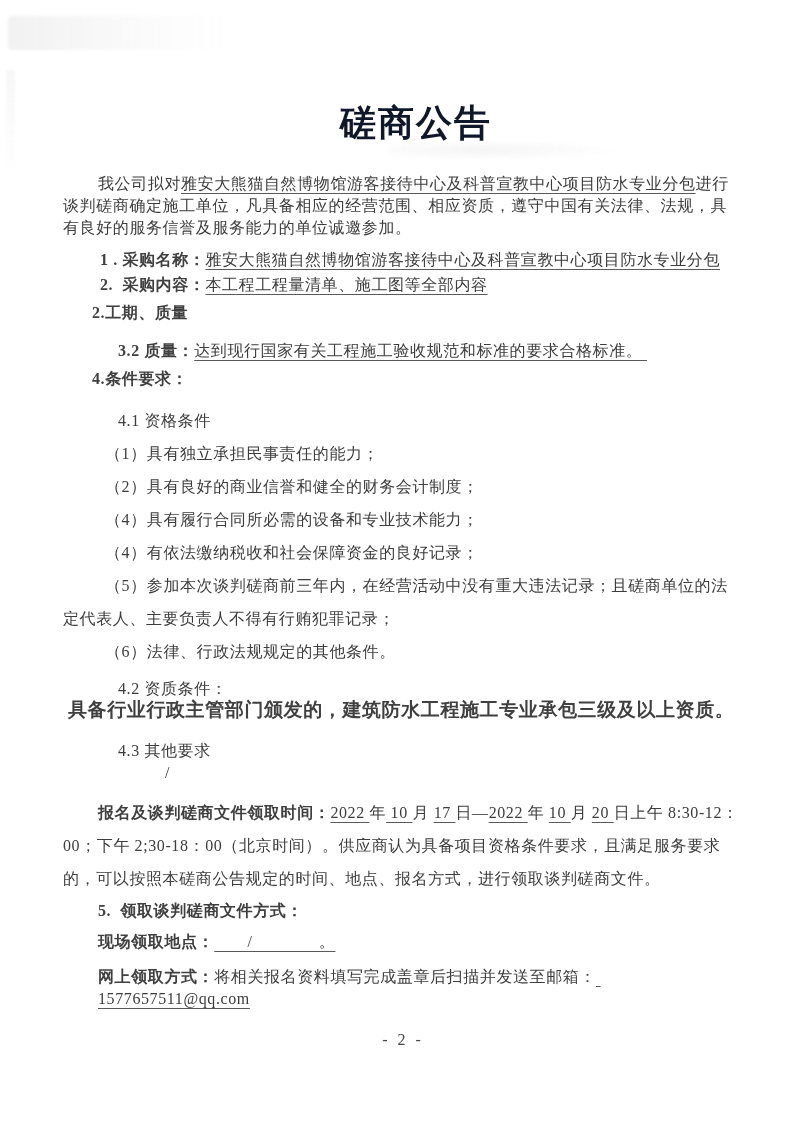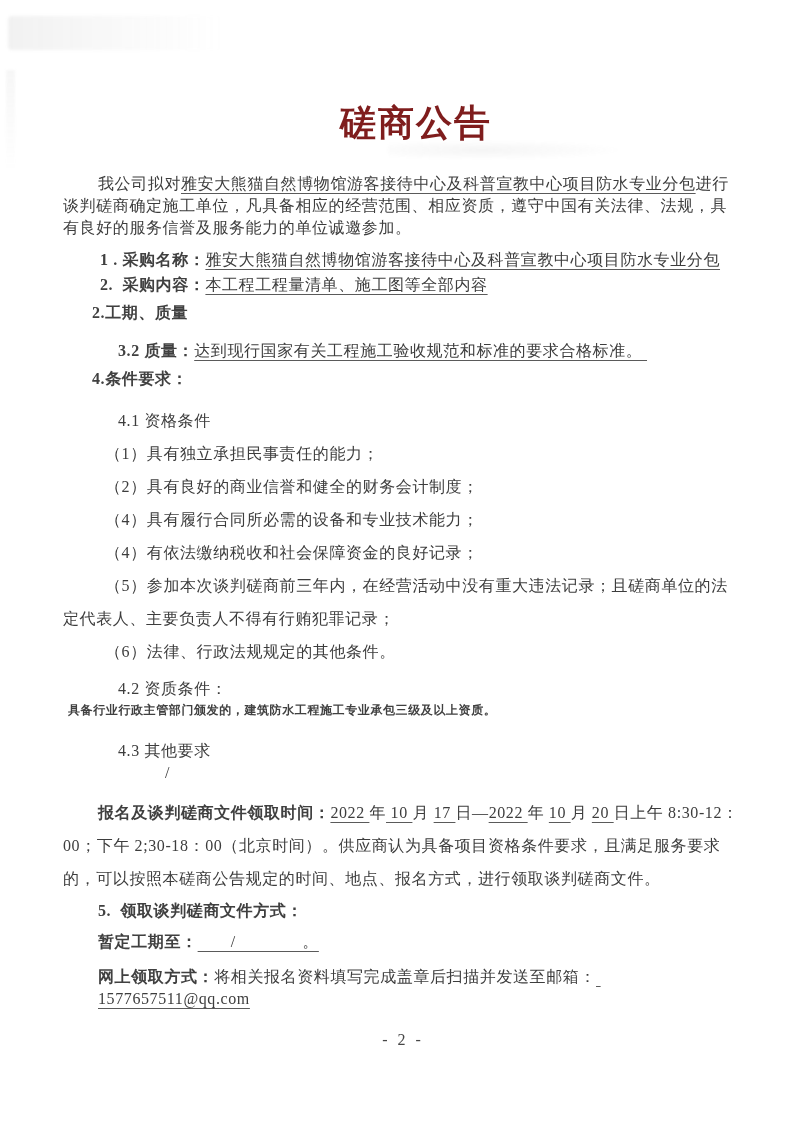--- a/index.html
+++ b/index.html
@@ -16,39 +16,39 @@
   .content{
     position:absolute;
     left:63px;top:0;
     width:680px;
   }
   .doc-title{
     margin:103px 0 0 0;
     position:relative;left:13px;
     text-align:center;
     font-size:36px;line-height:40px;
-    font-weight:700;color:#7f1d1d;
+    font-weight:700;color:#0f172a;
     letter-spacing:2px;
   }
   .blk{
     margin:0;
     white-space:pre-wrap;
     font-size:16px;line-height:20px;
     letter-spacing:0.6px;
     color:#3d3d3d;
   }
   .b{font-weight:700;color:#404040;}
   .u{text-decoration:underline;text-underline-offset:4px;text-decoration-thickness:1px;text-decoration-color:#5a5a5a;font-family:Liberation Serif, serif;}
   .kind-intro{line-height:22px;text-indent:35px;margin-top:30px;}
   .kind-item{margin-left:37px;line-height:25px;}
   .kind-heading{margin-left:29px;}
   .kind-heading-indent{margin-left:35px;}
   .kind-sub{margin-left:55px;}
   .kind-clause{text-indent:42px;line-height:33px;}
-  .kind-flush-bold{margin-left:5px;line-height:22px;font-size:12px;}
+  .kind-flush-bold{margin-left:5px;line-height:22px;font-size:19px;}
   .kind-slash{margin-left:102px;}
   .kind-para{text-indent:35px;line-height:33px;}
   .kind-labeled{margin-left:35px;line-height:22px;}
 
   [data-name="item-purchase-name"]{margin-top:8px;}
   [data-name="heading-schedule-quality"]{margin-top:6px;}
   [data-name="sub-schedule"]{margin-top:9px;}
   [data-name="sub-quality"]{margin-top:18px;}
   [data-name="heading-conditions"]{margin-top:8px;}
   [data-name="sub-qualification-conditions"]{margin-top:22px;}
@@ -103,19 +103,19 @@
         <p class="blk kind-clause" data-name="clause-3"><span data-name="text-run">（4）具有履行合同所必需的设备和专业技术能力；</span></p>
         <p class="blk kind-clause" data-name="clause-4"><span data-name="text-run">（4）有依法缴纳税收和社会保障资金的良好记录；</span></p>
         <p class="blk kind-clause" data-name="clause-5"><span data-name="text-run">（5）参加本次谈判磋商前三年内，在经营活动中没有重大违法记录；且磋商单位的法定代表人、主要负责人不得有行贿犯罪记录；</span></p>
         <p class="blk kind-clause" data-name="clause-6"><span data-name="text-run">（6）法律、行政法规规定的其他条件。</span></p>
         <p class="blk kind-sub" data-name="sub-credential-conditions"><span data-name="text-run">4.2 资质条件：</span></p>
         <p class="blk kind-flush-bold" data-name="credential-requirement-line"><span class="b" data-name="text-run">具备行业行政主管部门颁发的，建筑防水工程施工专业承包三级及以上资质。</span></p>
         <p class="blk kind-sub" data-name="sub-other-requirements"><span data-name="text-run">4.3 其他要求</span></p>
         <p class="blk kind-slash" data-name="slash-placeholder"><span data-name="text-run">/</span></p>
         <p class="blk kind-para" data-name="para-signup-time"><span class="b" data-name="text-run">报名及谈判磋商文件领取时间：</span><span class="u" data-name="text-run">2022 </span><span data-name="text-run">年</span><span class="u" data-name="text-run"> 10 </span><span data-name="text-run">月 </span><span class="u" data-name="text-run">17 </span><span data-name="text-run">日—</span><span class="u" data-name="text-run">2022 </span><span data-name="text-run">年 </span><span class="u" data-name="text-run">10 </span><span data-name="text-run">月 </span><span class="u" data-name="text-run">20 </span><span data-name="text-run">日上午 8:30-12：00；下午 2;30-18：00（北京时间）。供应商认为具备项目资格条件要求，且满足服务要求的，可以按照本磋商公告规定的时间、地点、报名方式，进行领取谈判磋商文件。</span></p>
         <p class="blk kind-heading-indent" data-name="heading-obtain-method"><span class="b" data-name="text-run">5.  领取谈判磋商文件方式：</span></p>
-        <p class="blk kind-labeled" data-name="line-onsite-location"><span class="b" data-name="text-run">暂定工期至：</span><span class="u" data-name="text-run">　　/　　　　。</span></p>
+        <p class="blk kind-labeled" data-name="line-onsite-location"><span class="b" data-name="text-run">现场领取地点：</span><span class="u" data-name="text-run">　　/　　　　。</span></p>
         <p class="blk kind-labeled" data-name="line-online-method"><span class="b" data-name="text-run">网上领取方式：</span><span data-name="text-run">将相关报名资料填写完成盖章后扫描并发送至邮箱：</span><span class="u" data-name="text-run"> 1577657511@qq.com</span></p>
       </div>
 
     <div class="page-number" data-name="page-number">- 2 -</div>
   </div>
 </div>
 
 </body></html>

